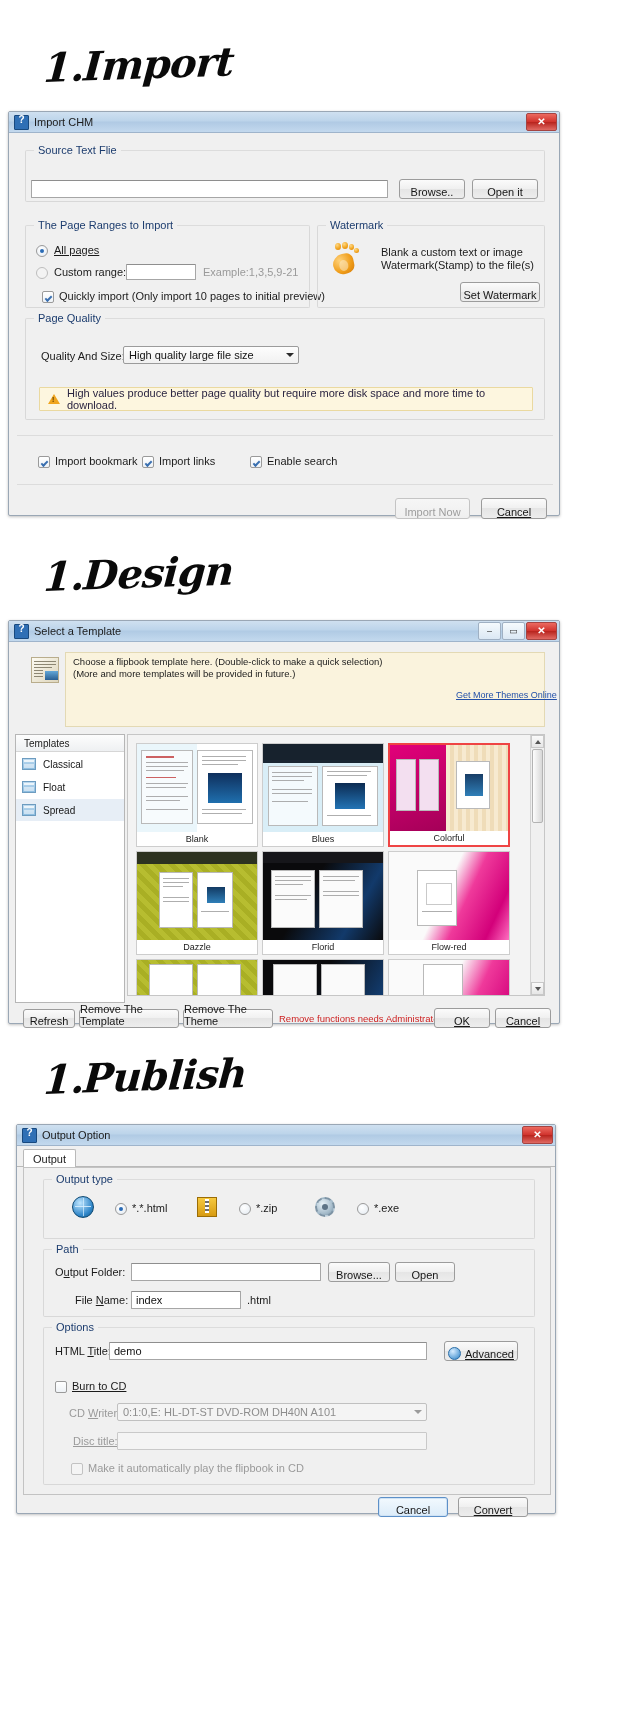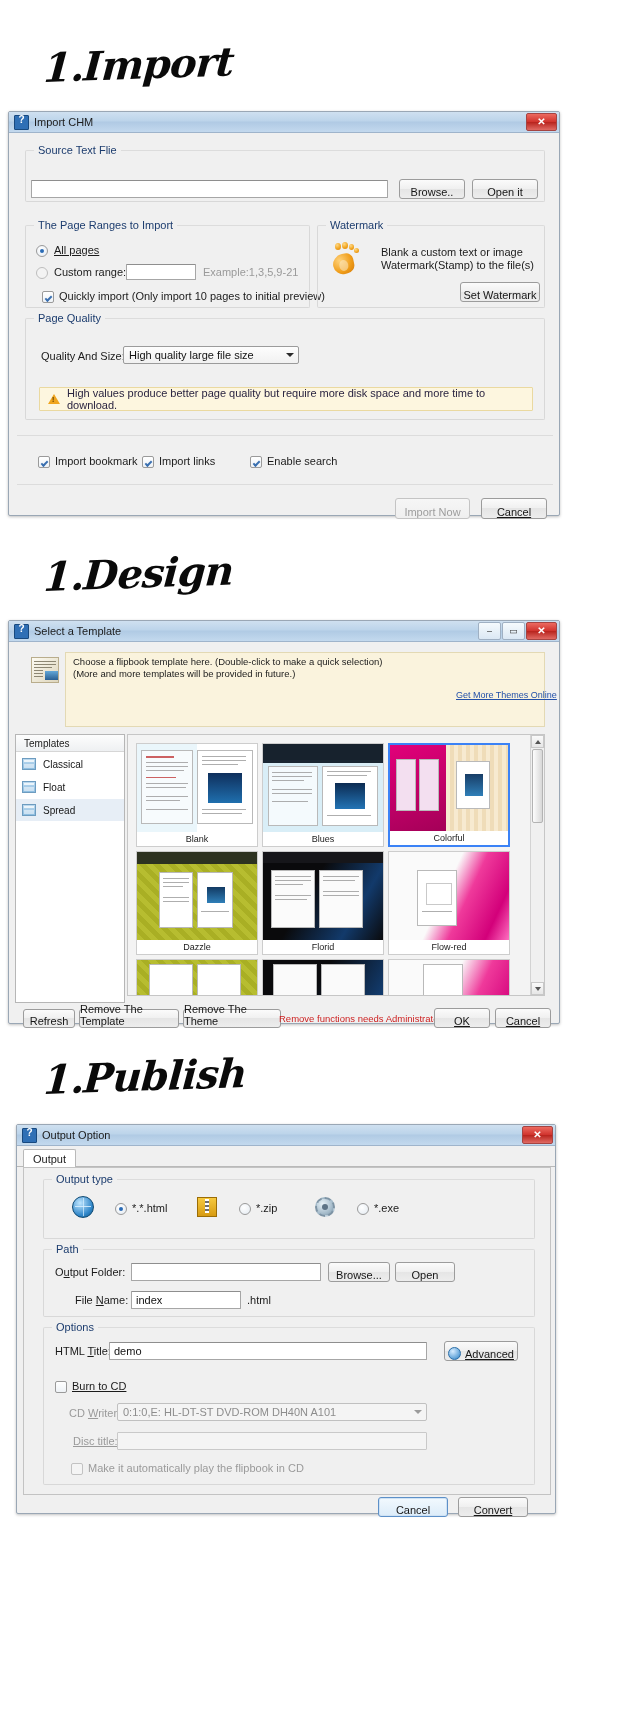--- a/index.html
+++ b/index.html
@@ -104,21 +104,21 @@
           display:flex;align-items:center;padding-left:8px;}
   .sideitem{position:absolute;height:22px;display:flex;align-items:center;font-size:10px;color:#151515;box-sizing:border-box;}
   .sideitem.sel{background:#e7eef6;}
   .si-ico{width:14px;height:12px;margin:0 7px 0 6px;background:linear-gradient(#bcd9ef,#8dbde0);
           border:1px solid #6d9cc0;box-sizing:border-box;position:relative;flex:none;}
   .si-ico:before{content:"";position:absolute;left:1px;top:1px;right:1px;height:2px;background:#fff;opacity:.75;}
   .si-ico:after{content:"";position:absolute;left:1px;top:5px;right:1px;height:4px;background:#f1f7fc;opacity:.6;}
 
   .grid{position:absolute;background:#f3f3f3;border:1px solid #c6c6c6;box-sizing:border-box;overflow:hidden;}
   .cellwrap{position:absolute;box-sizing:border-box;background:#fff;border:1px solid #cdcdcd;}
-  .cellwrap.sel{border:2px solid #3b82f6;}
+  .cellwrap.sel{border:2px solid #ef4444;}
   .thumb{position:absolute;left:0;right:0;top:0;height:88px;overflow:hidden;}
   .cellcap{position:absolute;left:0;right:0;bottom:0;height:14px;display:flex;align-items:center;
            justify-content:center;font-size:9px;color:#1b1b1b;background:#fff;}
   .vscroll{position:absolute;width:14px;background:#f0f0f0;border-left:1px solid #d3d3d3;box-sizing:border-box;}
   .vthumb{position:absolute;left:1px;right:1px;background:linear-gradient(to right,#fdfdfd,#d8d8d8);
           border:1px solid #b3b3b3;border-radius:2px;box-sizing:border-box;}
   .vsarrow{position:absolute;left:0;right:0;height:13px;background:linear-gradient(#fafafa,#e6e6e6);
            border:1px solid #c8c8c8;box-sizing:border-box;display:flex;align-items:center;justify-content:center;}
   .vsarrow i{border-left:3px solid transparent;border-right:3px solid transparent;}
   .up i{border-bottom:4px solid #555;}
@@ -440,21 +440,21 @@
             </div>
         </div>
       </div>
 
       <div class="btn" style="left:14px;top:368px;width:52px;height:19px;">
           <span>Refresh</span>
         </div>
       <div class="btn" style="left:70px;top:368px;width:100px;height:19px;">
           <span>Remove The Template</span>
         </div>
-      <div class="btn" style="left:174px;top:368px;width:98px;height:19px;">
+      <div class="btn" style="left:174px;top:368px;width:90px;height:19px;">
           <span>Remove The Theme</span>
         </div>
       <div class="redtxt" style="left:270px;top:372px;">Remove functions needs Administrator rights!</div>
       <div class="btn" style="left:425px;top:367px;width:56px;height:20px;">
           <span><u>OK</u></span>
         </div>
       <div class="btn" style="left:486px;top:367px;width:56px;height:20px;">
           <span><u>Cancel</u></span>
         </div>
     </div>

